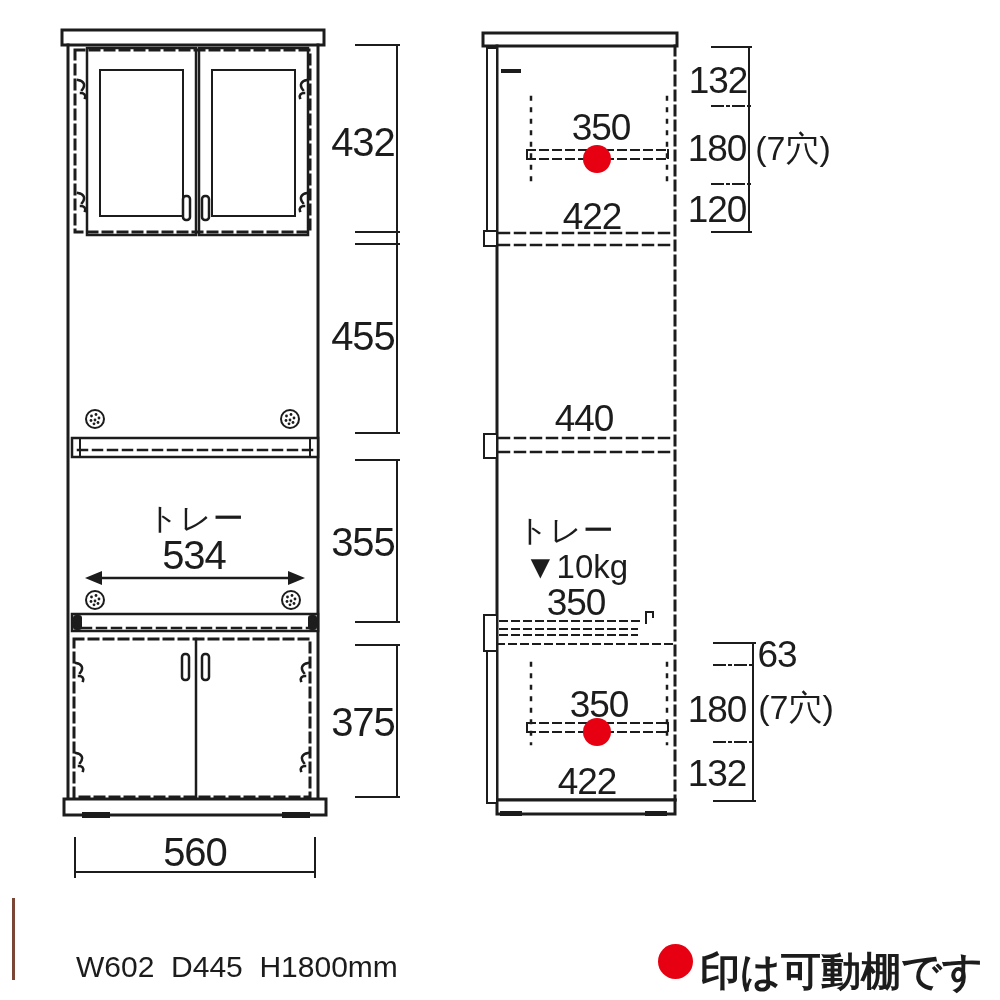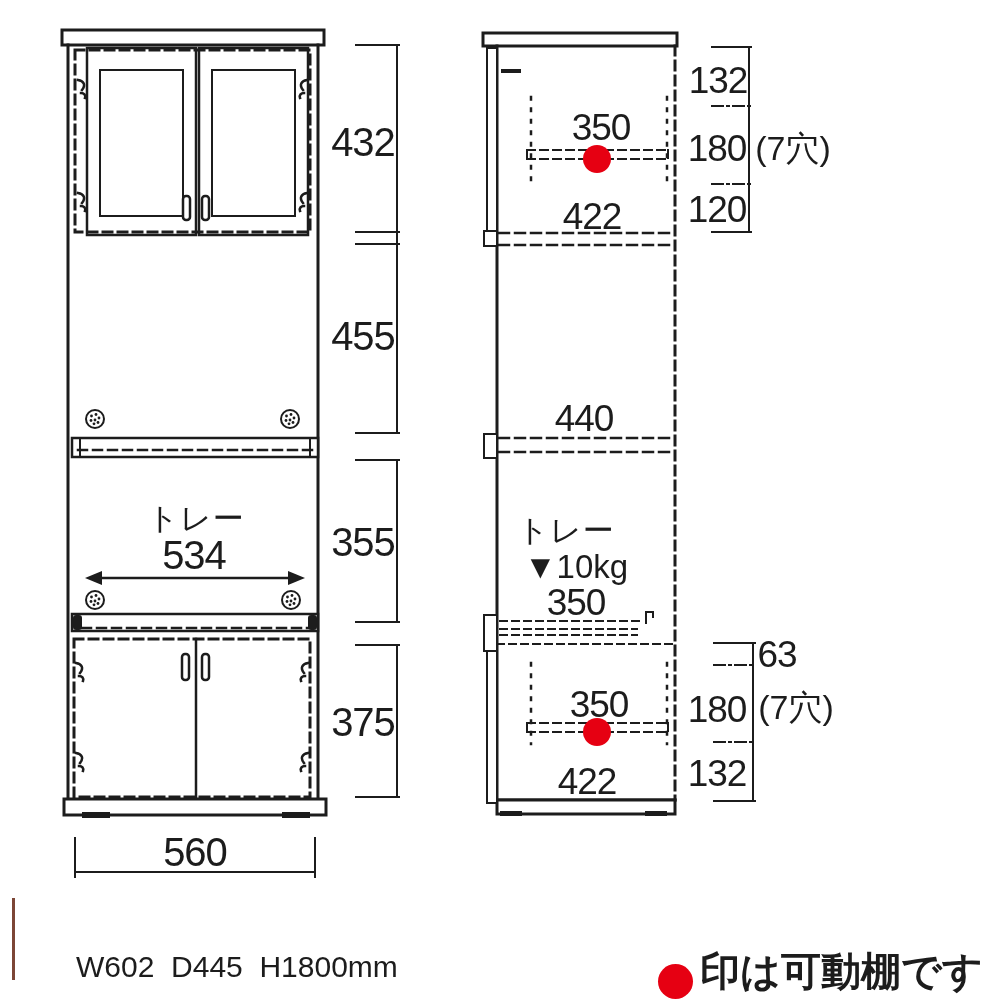--- a/index.html
+++ b/index.html
@@ -6,21 +6,21 @@
   #stage{position:relative;width:1000px;height:1000px;background:#ffffff;overflow:hidden;
          font-family:"Liberation Sans","DejaVu Sans",sans-serif;color:#1c1c1c;}
   svg text{font-family:"Liberation Sans","DejaVu Sans",sans-serif;fill:#1c1c1c;letter-spacing:-1px;}
   .num{font-size:40px;text-anchor:middle;}
   .num-s{font-size:37px;text-anchor:middle;}
   .holes{font-size:34px;text-anchor:middle;letter-spacing:0;}
   .jp-label{font-size:31px;text-anchor:middle;letter-spacing:1px;}
   .load{font-size:33px;text-anchor:middle;letter-spacing:0;}
   .specs{position:absolute;left:76px;top:884px;font-size:30px;line-height:33px;
          white-space:pre;color:#1c1c1c;}
-  .legend{position:absolute;left:658px;top:944px;display:flex;align-items:flex-end;gap:7px;}
+  .legend{position:absolute;left:658px;top:944px;display:flex;align-items:flex-start;gap:7px;}
   .legend-dot{width:35px;height:35px;border-radius:50%;background:#e60012;flex:0 0 auto;}
   .legend-text{font-size:40px;font-weight:bold;white-space:pre;letter-spacing:0px;}
   .margin-line{position:absolute;left:12px;top:898px;width:3px;height:82px;background:#7c4636;}
 </style>
 </head>
 <body>
 
 <div id="stage">
 
 <svg width="1000" height="1000" viewBox="0 0 1000 1000">

